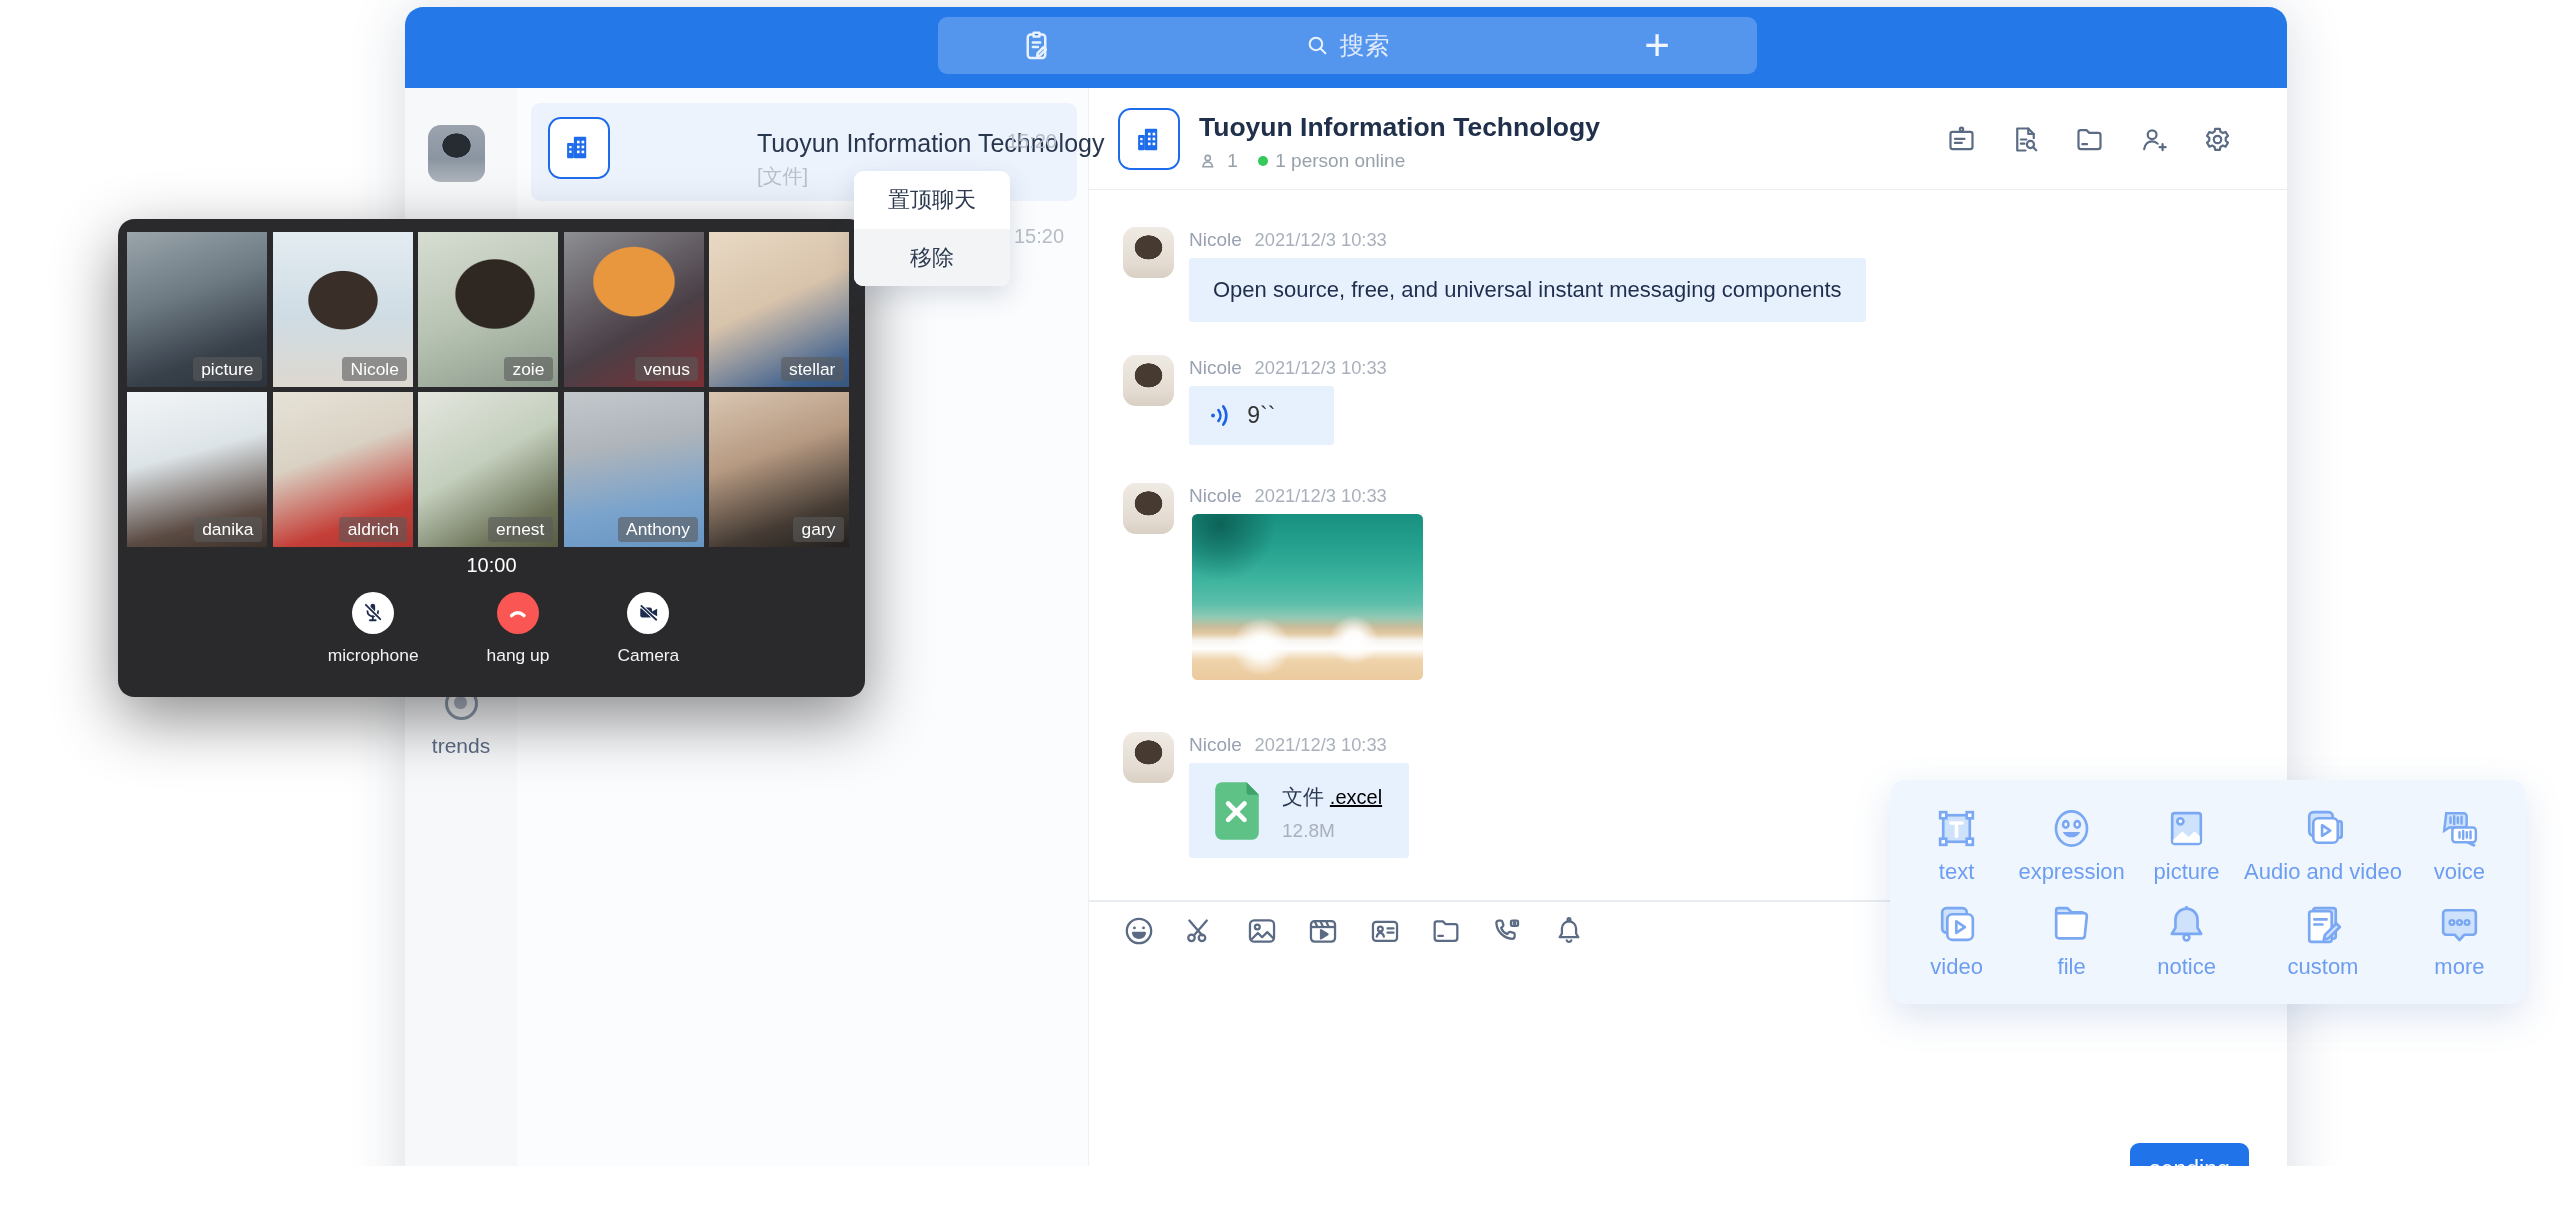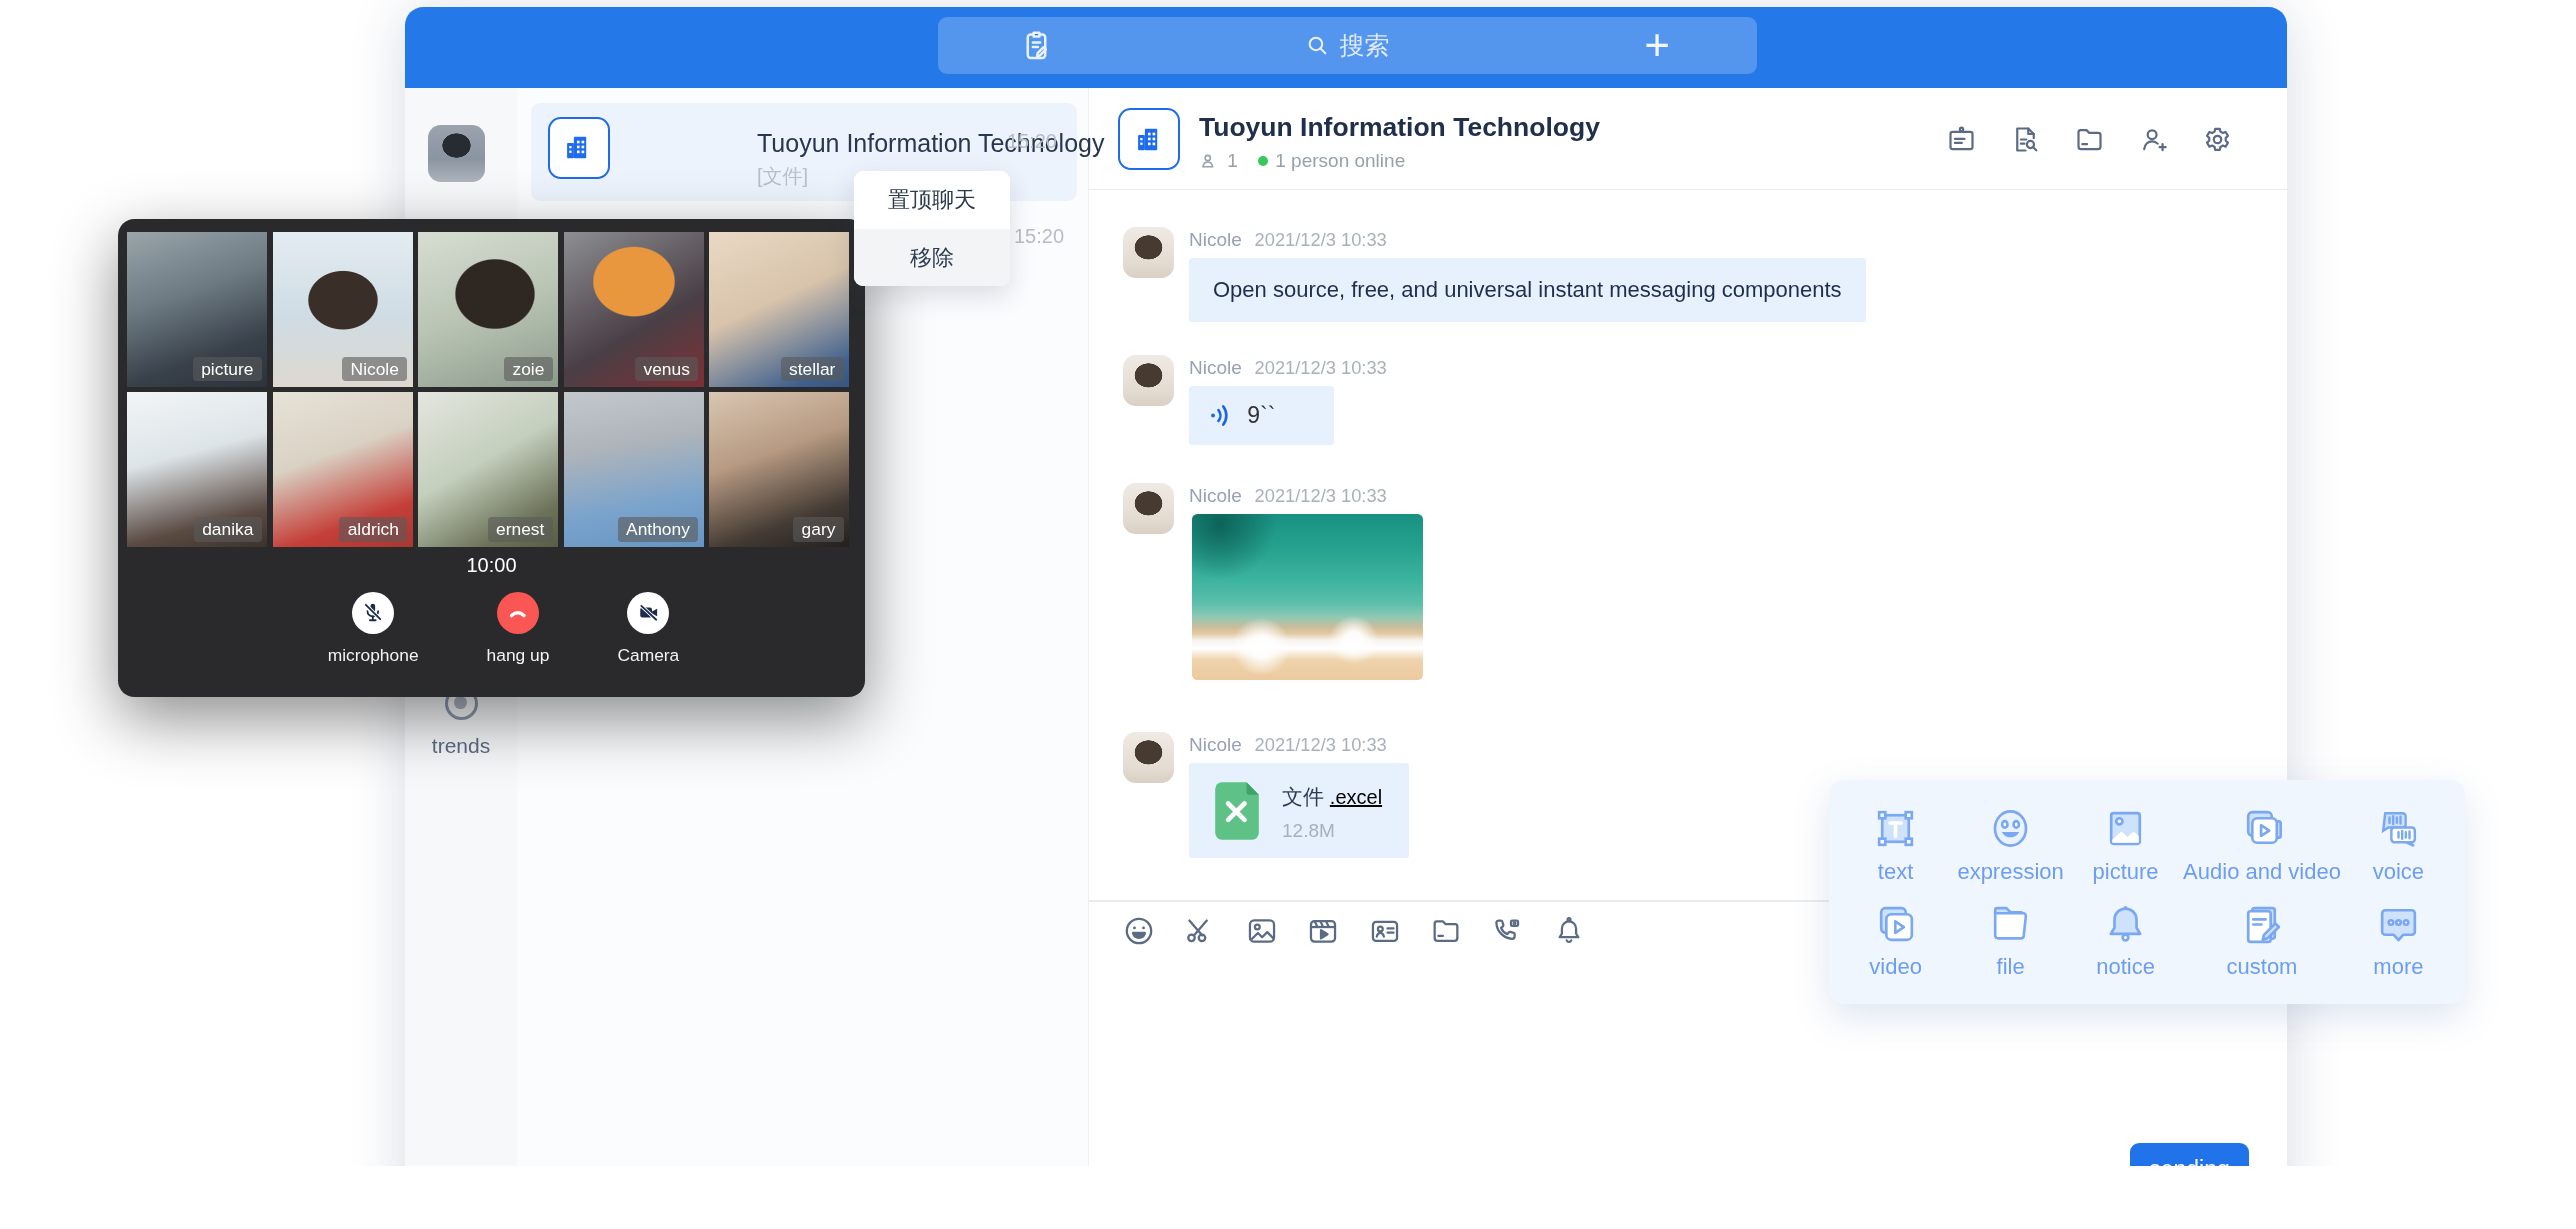--- a/index.html
+++ b/index.html
@@ -91,21 +91,21 @@
 
   
   .tool-div { position:absolute; left:1089px; top:900px; width:1198px; height:1.8px; background:#e9edf1; z-index:4; }
   .toolbar { position:absolute; left:1122px; top:914px; display:flex; gap:27.4px; color:#5b6b84; z-index:4; }
   .toolbar .ic { width:34px; height:34px; }
   .send-btn { position:absolute; left:2130px; top:1143px; width:119px; height:53px; z-index:8;
               background:#2173e9; color:#fff; font-size:23px; border:none; border-radius:9.1px;
               display:flex; align-items:center; justify-content:center; }
 
   
-  .popup { position:absolute; left:1829px; top:780px; width:636px; height:224px; z-index:45;
+  .popup { position:absolute; left:1890px; top:780px; width:636px; height:224px; z-index:45;
            background:#f0f6fe; border-radius:14.6px; box-shadow:0 12.8px 37px rgba(70,110,180,.18);
            display:grid; grid-template-columns:repeat(5,1fr); grid-template-rows:1fr 1fr;
            padding:16.5px 9.1px; }
   .pcell { display:flex; flex-direction:column; align-items:center; justify-content:center; gap:5.5px; }
   .pcell .pic { width:49px; height:49px; }
   .pcell .plb { font-size:22px; color:#6d9df1; white-space:nowrap; }
 
   
   .callpanel { position:absolute; left:118px; top:219px; width:747px; height:478px; z-index:40;
                background:#2a2a2c; border-radius:16.5px; box-shadow:0 22px 64px rgba(0,0,0,.45); }

